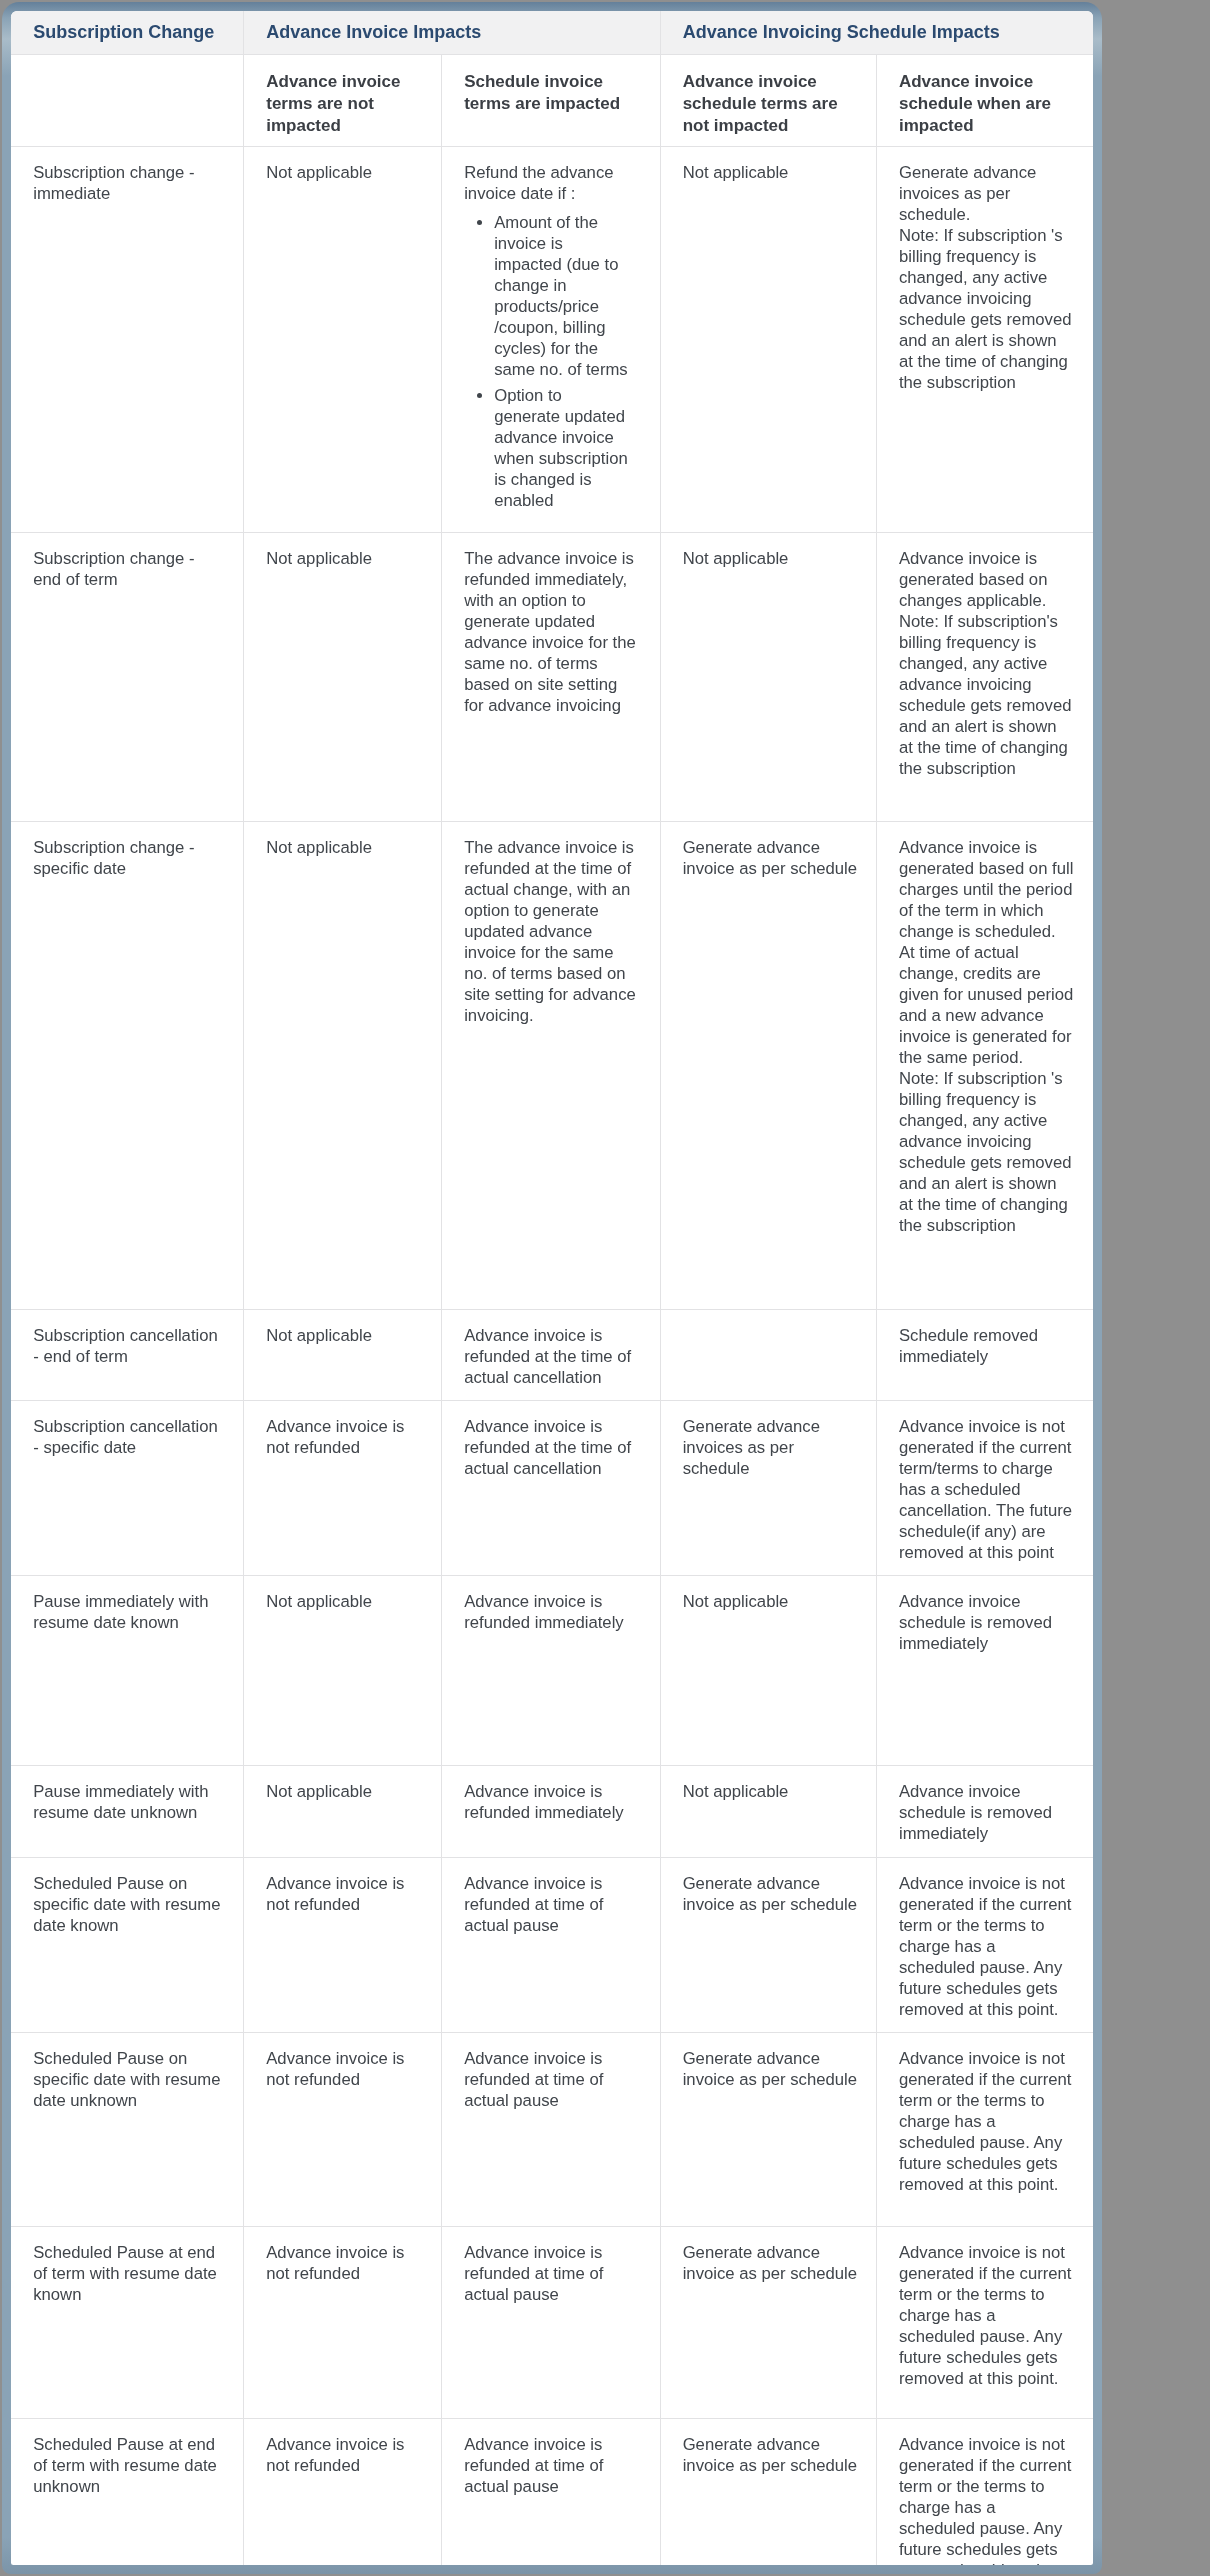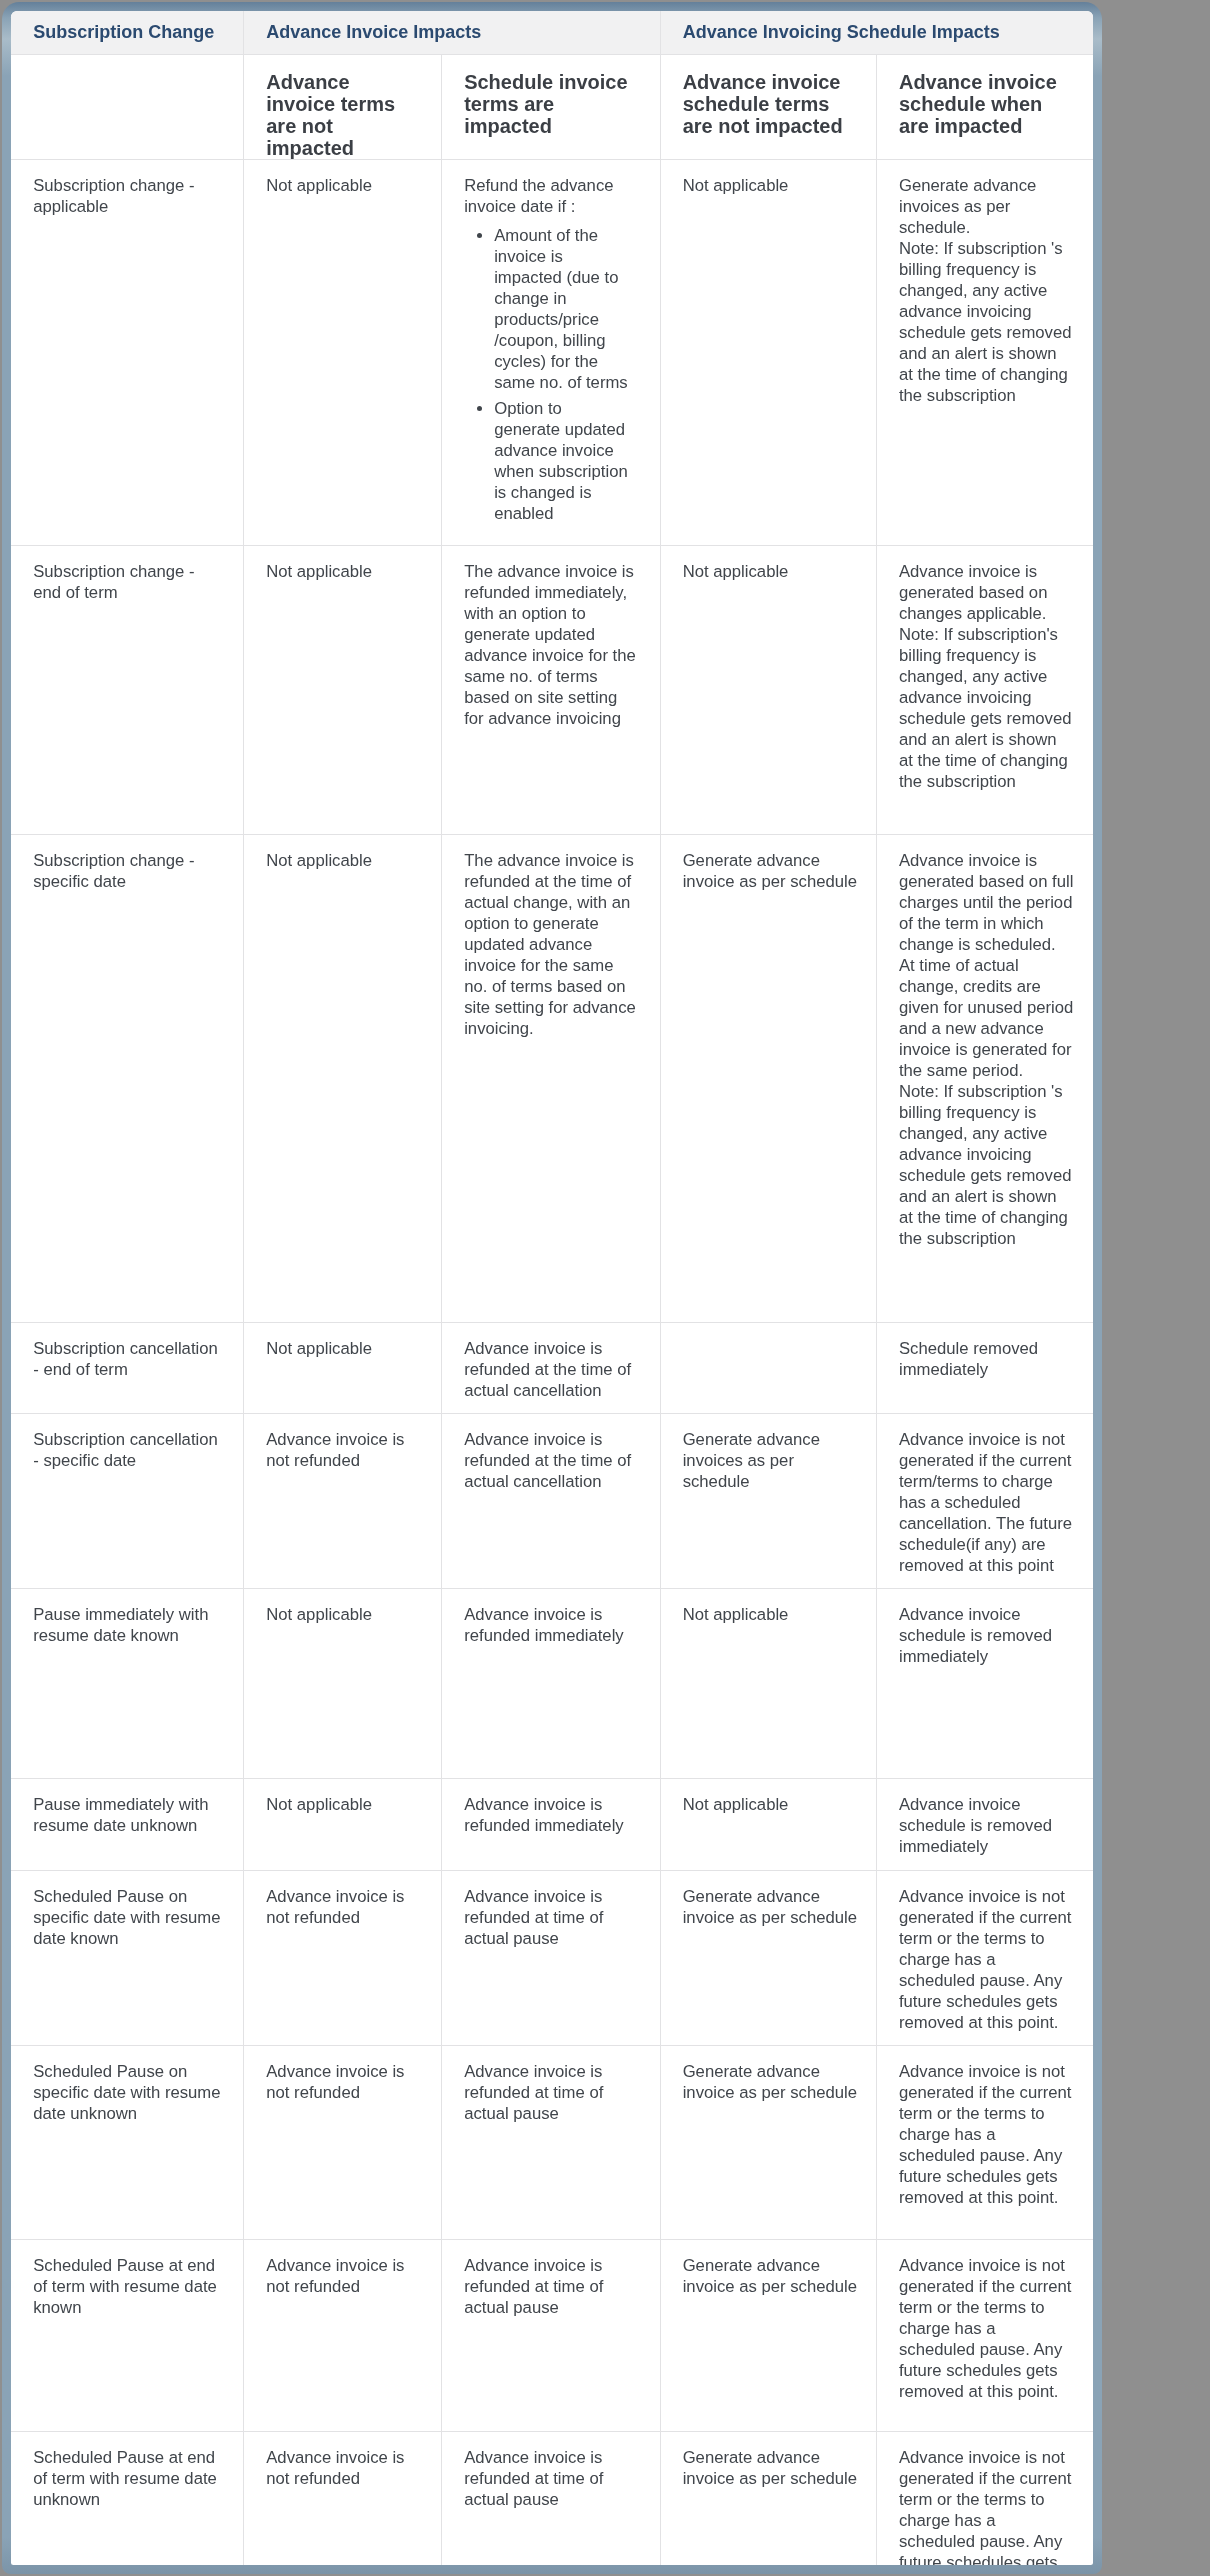--- a/index.html
+++ b/index.html
@@ -28,21 +28,21 @@
   th,td{box-sizing:border-box;vertical-align:top;text-align:left;}
   th.group{
     height:43px;vertical-align:middle;background:var(--head-bg);
     color:var(--head-text);font-size:18px;font-weight:bold;
     padding:0 18.6px 0 22px;
     border-right:0.6px solid var(--border);border-bottom:0.6px solid var(--border);
   }
   th.group:last-child{border-right:none;}
   th.sub{
     height:92px;background:var(--card);color:#3b3f45;
-    font-size:20px;font-weight:bold;line-height:22px;
+    font-size:17px;font-weight:bold;line-height:22px;
     padding:16px 18.6px 0 22px;
     border-right:0.6px solid var(--border);border-bottom:0.6px solid var(--border);
   }
   th.sub:last-child{border-right:none;}
   td{
     color:var(--body-text);font-size:16.7px;line-height:21px;
     padding:15px 18.6px 12.4px 22px;white-space:pre-line;
     border-right:0.6px solid var(--border);border-bottom:0.6px solid var(--border);
   }
   td:last-child{border-right:none;}
@@ -86,21 +86,21 @@
           <tr>
             <th class="sub"></th>
             <th class="sub">Advance invoice terms are not impacted</th>
             <th class="sub">Schedule invoice terms are impacted</th>
             <th class="sub">Advance invoice schedule terms are not impacted</th>
             <th class="sub">Advance invoice schedule when are impacted</th>
           </tr>
         </thead>
         <tbody>
             <tr>
-              <td>Subscription change - applicable</td>
+              <td>Subscription change - immediate</td>
               <td>Not applicable</td>
               <td><p class="intro">Refund the advance invoice date if :</p><ul><li>Amount of the invoice is impacted (due to change in products/price /coupon, billing cycles) for the same no. of terms</li><li>Option to generate updated advance invoice when subscription is changed is enabled</li></ul></td>
               <td>Not applicable</td>
               <td>Generate advance invoices as per schedule.
 Note: If subscription 's billing frequency is changed, any active advance invoicing schedule gets removed and an alert is shown at the time of changing the subscription</td>
             </tr>
             <tr>
               <td>Subscription change - end of term</td>
               <td>Not applicable</td>
               <td>The advance invoice is refunded immediately, with an option to generate updated advance invoice for the same no. of terms based on site setting for advance invoicing</td>

